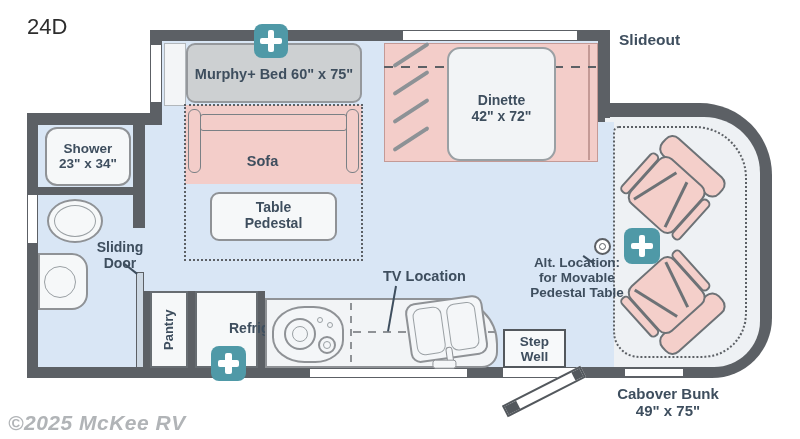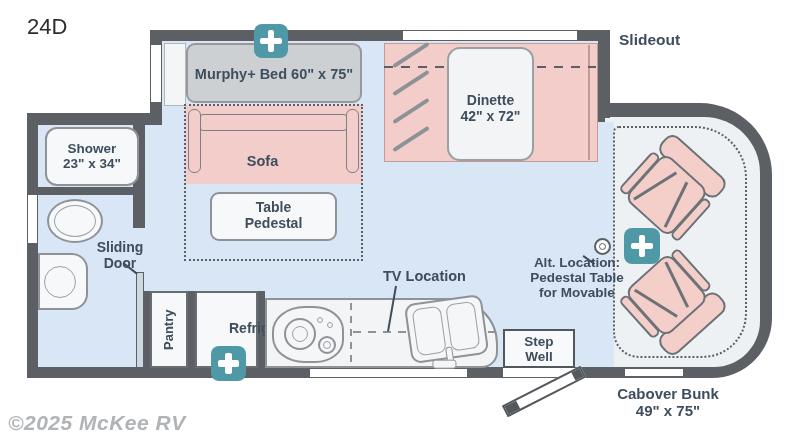--- a/index.html
+++ b/index.html
@@ -84,28 +84,28 @@
     </div>
   </div>
 
   <div class="pinkbox" style="left:384px;top:43px;width:214px;height:119px;border:1px solid #c49a96;"></div>
   <div class="strut" style="left:390px;top:53px;"></div>
   <div class="strut" style="left:390px;top:81px;"></div>
   <div class="strut" style="left:390px;top:109px;"></div>
   <div class="strut" style="left:390px;top:137px;"></div>
   <div class="abs" style="left:588px;top:45px;width:2px;height:115px;background:#c49a96;"></div>
   <div class="dashH" style="left:384px;top:66px;width:212px;"></div>
-  <div class="abs" style="left:447px;top:47px;width:87px;height:114px;background:#f2f4f6;border:2px solid #9aa0a4;border-radius:13px;box-sizing:border-box;">
+  <div class="abs" style="left:447px;top:47px;width:109px;height:114px;background:#f2f4f6;border:2px solid #9aa0a4;border-radius:13px;box-sizing:border-box;">
     <div class="lbl" style="left:-20px;right:-20px;top:44px;font-size:14px;">
       <span>Dinette</span>
       <span>42" x 72"</span>
     </div>
   </div>
 
-  <div class="fix" style="left:45px;top:127px;width:94px;height:59px;border-radius:12px;">
+  <div class="fix" style="left:45px;top:127px;width:86px;height:59px;border-radius:12px;">
     <div class="lbl" style="left:0;right:0;top:12px;font-size:13.5px;">
       <span>Shower</span>
       <span>23" x 34"</span>
     </div>
   </div>
   <div class="circle" style="left:47px;top:199px;width:56px;height:44px;border:2px solid #8f9296;"></div>
   <div class="circle" style="left:54px;top:205px;width:42px;height:32px;border:1.5px solid #9aa0a4;"></div>
   <div class="fix" style="left:38px;top:253px;width:50px;height:57px;border-radius:0 16px 16px 0;"></div>
   <div class="circle" style="left:44px;top:266px;width:32px;height:32px;border:1.5px solid #9aa0a4;"></div>
 
@@ -138,38 +138,38 @@
     <div class="abs" style="left:0;top:0;width:78px;height:60px;background:#f4f6f8;border:2px solid #8f9296;border-radius:10px;box-sizing:border-box;"></div>
     <div class="abs" style="left:7px;top:6px;width:29px;height:47px;border:1.5px solid #9aa0a4;border-radius:8px;box-sizing:border-box;"></div>
     <div class="abs" style="left:41px;top:6px;width:29px;height:47px;border:1.5px solid #9aa0a4;border-radius:8px;box-sizing:border-box;"></div>
     <div class="abs" style="left:35px;top:48px;width:7px;height:20px;background:#f4f6f8;border:1.5px solid #8f9296;border-radius:3px;box-sizing:border-box;"></div>
     <div class="abs" style="left:20px;top:60px;width:24px;height:9px;background:#f4f6f8;border:1.5px solid #8f9296;border-radius:3px;box-sizing:border-box;transform:rotate(8deg);"></div>
   </div>
 
   <div class="lbl" style="left:383px;top:268px;width:80px;font-size:14.5px;">TV Location</div>
   <div class="thinline" style="left:395px;top:286px;width:1.5px;height:46px;transform:rotate(10deg);transform-origin:top center;"></div>
 
-  <div class="abs" style="left:503px;top:329px;width:72px;height:39px;background:#f7f9fa;border:2px solid #53585d;box-sizing:border-box;">
+  <div class="abs" style="left:503px;top:329px;width:63px;height:39px;background:#f7f9fa;border:2px solid #53585d;box-sizing:border-box;">
     <div class="lbl" style="left:0;right:0;top:3px;font-size:13.5px;">
       <span>Step</span>
       <span>Well</span>
     </div>
   </div>
   <div class="abs" style="left:500px;top:385px;width:88px;height:13px;background:#fff;border:2px solid #53585d;box-sizing:border-box;transform:rotate(-27deg);">
     <div class="abs" style="left:0;top:0;width:13px;height:100%;background:#53585d;"></div>
     <div class="abs" style="right:0;top:0;width:9px;height:100%;background:#53585d;"></div>
   </div>
 
   <div class="circle" style="left:594px;top:238px;width:17px;height:17px;border:2px solid #5c6065;background:#fff;"></div>
   <div class="circle" style="left:599px;top:243px;width:7px;height:7px;border:1.5px solid #5c6065;background:#fff;"></div>
   <div class="thinline" style="left:582px;top:259px;width:14px;height:1.5px;transform:rotate(35deg);"></div>
   <div class="lbl" style="left:522px;top:255px;width:110px;font-size:13.5px;">
     <span>Alt. Location:</span>
+    <span>for Movable</span>
     <span>Pedestal Table</span>
-    <span>for Movable</span>
   </div>
 
   <div class="seat" style="left:632px;top:146px;transform:rotate(42deg);">
     <div class="back"></div>
     <div class="cushion"></div>
     <div class="arm-l"></div>
     <div class="arm-r"></div>
     <div class="s1"></div>
     <div class="s2"></div>
   </div>

